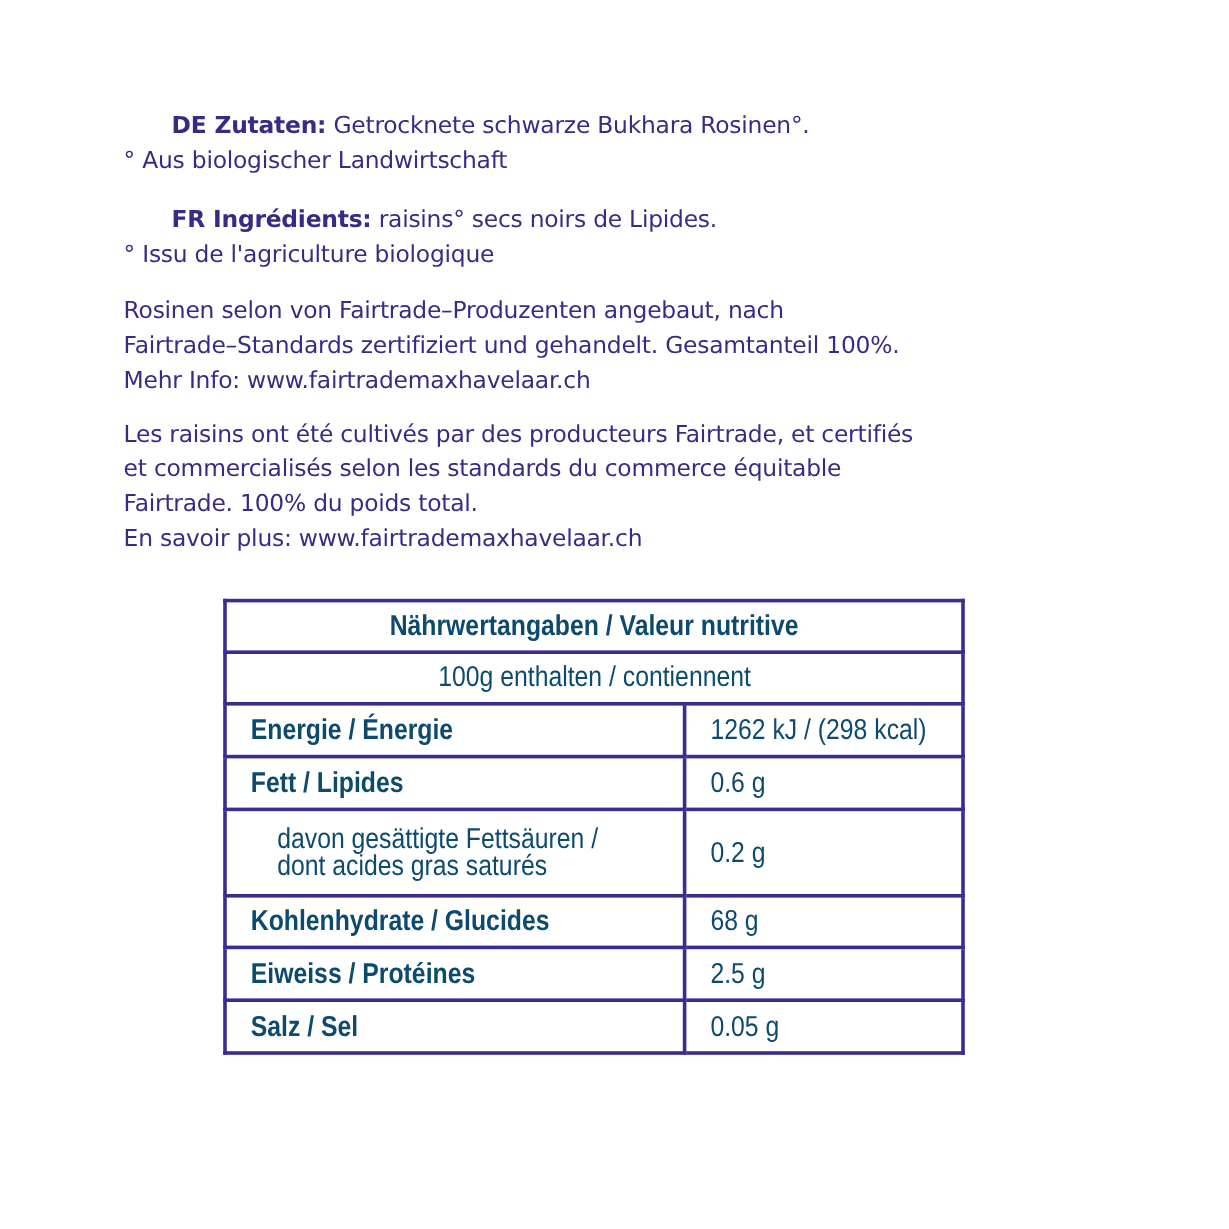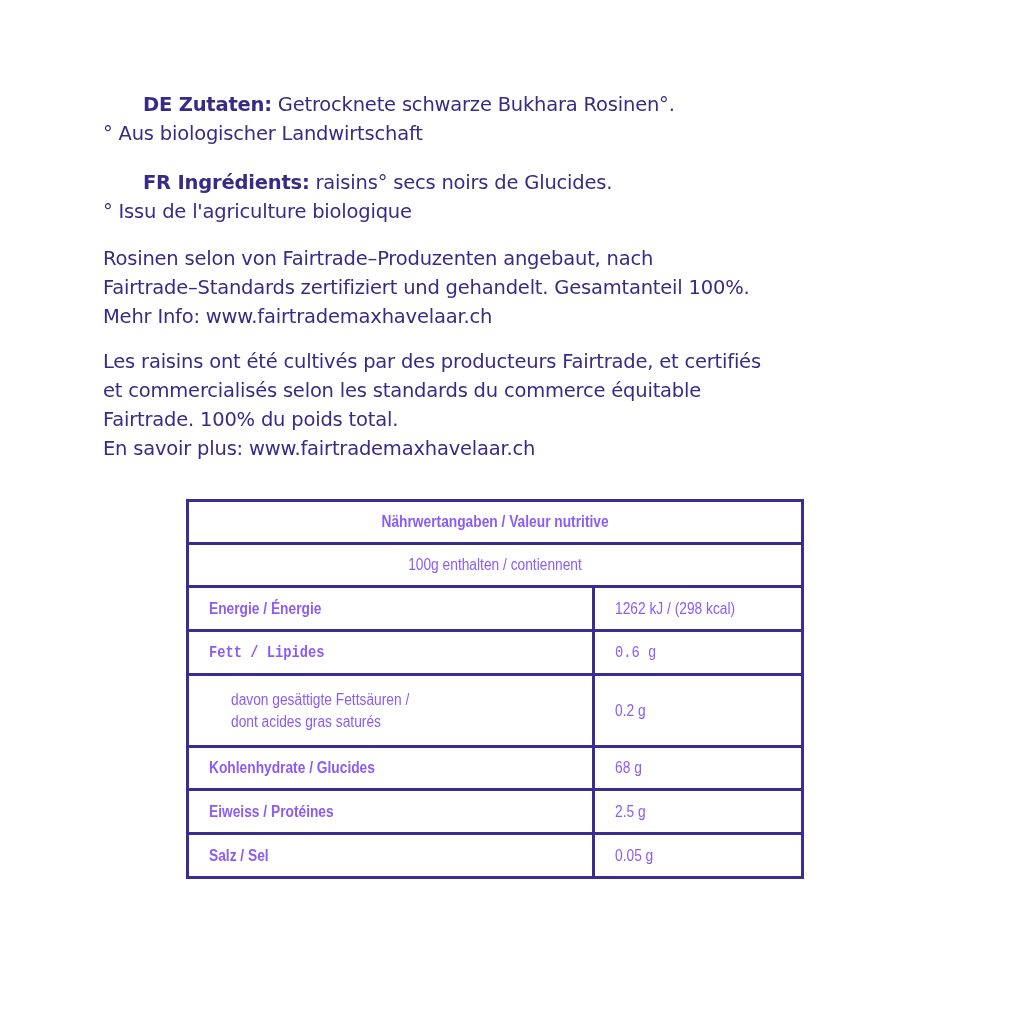--- a/index.html
+++ b/index.html
@@ -11,56 +11,56 @@
     #ing-fr { top: 168px; }
     #ft-de { top: 244px; }
     #ft-fr { top: 347px; }
 
     table.nutri {
       position: absolute; left: 186px; top: 499px; width: 618px;
       border-collapse: collapse;
       border: 3px solid #7f1d1d;
       font-family: "Liberation Sans", sans-serif;
       font-stretch: condensed;
-      color: #8b5cf6;
-      font-size: 16px;
+      color: #0c4a6e;
+      font-size: 24px;
     }
     table.nutri td {
       border: 3px solid #3d2c8f;
       padding: 0 0 0 20px;
       height: 40px;
       vertical-align: middle;
       transform-origin: left;
     }
     .cond { display: inline-block; transform: scaleX(0.86); transform-origin: left center; white-space: nowrap; }
     .cond-c { display: inline-block; transform: scaleX(0.86); transform-origin: center center; white-space: nowrap; }
     tr.title td { text-align: center; font-weight: bold; height: 40px; padding: 0; }
     tr.sub td { text-align: center; height: 40px; padding: 0; }
     td.lbl { width: 361px; }
     td.lbl.bold { font-weight: bold; }
     td.lbl.indent { padding-left: 42px; }
     td.val { padding-left: 14px; }
     tr.r-energy td { height: 41px; }
-    tr.r-fat td { height: 41px; font-family: Liberation Mono, monospace; }
+    tr.r-fat td { height: 41px; }
     tr.r-sat td { height: 69px; line-height: 22px; }
     tr.r-carb td { height: 40px; }
     tr.r-sugar td { height: 42px; }
     tr.r-prot td { height: 41px; }
     tr.r-salt td { height: 41px; }
   </style>
 </head>
 <body>
 
 <div class="block" id="ing-de">
   <div class="line"><span class="b">DE Zutaten:</span><span> Getrocknete schwarze Bukhara Rosinen°.</span></div>
   <div class="line">° Aus biologischer Landwirtschaft</div>
 </div>
 
 <div class="block" id="ing-fr">
-  <div class="line"><span class="b">FR Ingrédients:</span><span> raisins° secs noirs de Glucides.</span></div>
+  <div class="line"><span class="b">FR Ingrédients:</span><span> raisins° secs noirs de Lipides.</span></div>
   <div class="line">° Issu de l'agriculture biologique</div>
 </div>
 
 <div class="block" id="ft-de">
   <div class="line">Rosinen selon von Fairtrade–Produzenten angebaut, nach</div>
   <div class="line">Fairtrade–Standards zertifiziert und gehandelt. Gesamtanteil 100%.</div>
   <div class="line">Mehr Info: www.fairtrademaxhavelaar.ch</div>
 </div>
 
 <div class="block" id="ft-fr">

